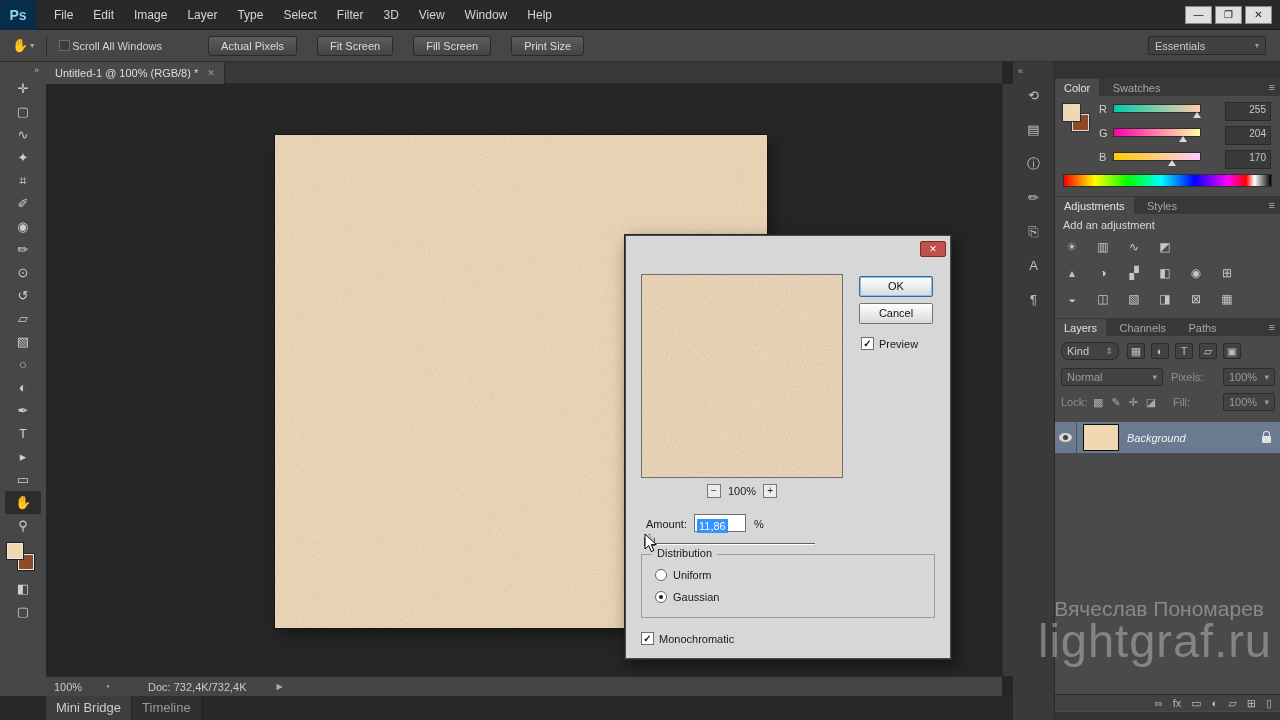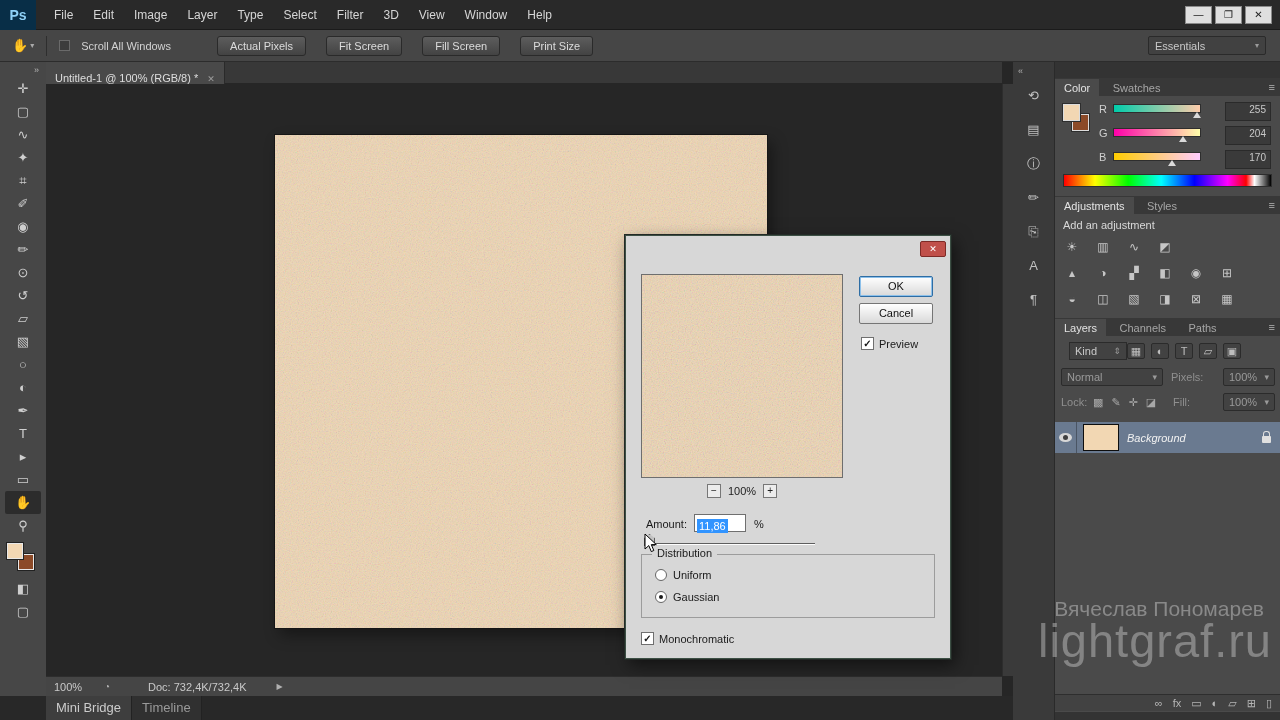--- a/index.html
+++ b/index.html
@@ -9,29 +9,29 @@
 .menubar{position:absolute;left:0;top:0;width:100%;height:30px;background:#292929;border-bottom:1px solid #1b1b1b;display:flex;align-items:center}
 .pslogo{width:36px;height:30px;background:#082e47;color:#8fd1f7;font-weight:bold;font-size:14px;text-align:center;line-height:30px;margin-right:8px}
 .mi{padding:0 10px;font-size:12px;color:#d6d6d6;line-height:30px}
 .winctrl{margin-left:auto;padding-right:8px;display:flex;gap:3px}
 .winbtn{width:27px;height:18px;background:#dfdfdf;border:1px solid #8a8a8a;color:#222;font-size:10px;line-height:15px;text-align:center;display:inline-block}
 
 .optbar{position:absolute;left:0;top:30px;width:100%;height:32px;background:#464646;border-bottom:1px solid #2c2c2c;display:flex;align-items:center}
 .optTool{color:#ddd;font-size:13px;margin-left:12px}
 .optChev{color:#aaa;font-size:8px;margin-left:2px}
 .vsep{width:1px;height:20px;background:#2e2e2e;margin:0 12px}
-.cbrow{display:flex;align-items:center;gap:11px}
+.cbrow{display:flex;align-items:center;gap:2px}
 .lbl{font-size:11px;color:#d2d2d2}
 .cbdark{width:11px;height:11px;background:#3c3c3c;border:1px solid #6a6a6a}
 .btn-opt{background:linear-gradient(#5d5d5d,#434343);border:1px solid #2a2a2a;border-radius:3px;color:#dcdcdc;font-size:11px;padding:3px 12px;display:inline-block;margin-left:20px}
 .wsbox{margin-left:auto;margin-right:14px;width:118px;height:19px;background:#414141;border:1px solid #2a2a2a;border-radius:2px;display:flex;align-items:center;justify-content:space-between;padding:0 6px;font-size:11px;color:#c9c9c9}
 .chev{font-size:8px;color:#9a9a9a}
 
 .tabbar{position:absolute;left:46px;top:62px;width:956px;height:22px;background:#383838;border-bottom:1px solid #262626}
-.doctab{position:absolute;left:0;top:0;height:22px;background:#494949;display:flex;align-items:flex-end;padding:0 9px;font-size:11px;color:#dedede;border-right:1px solid #2a2a2a}
+.doctab{position:absolute;left:0;top:0;height:22px;background:#494949;display:flex;align-items:center;padding:0 9px;font-size:11px;color:#dedede;border-right:1px solid #2a2a2a}
 .tabx{margin-left:9px;font-size:9px;color:#9c9c9c}
 
 .lbar{position:absolute;left:0;top:62px;width:46px;height:634px;background:#474747;display:flex;flex-direction:column;align-items:center}
 .lchev{align-self:flex-end;color:#b5b5b5;font-size:9px;padding:3px 7px 2px}
 .tool{width:36px;height:23px;line-height:23px;text-align:center;color:#cfcfcf;font-size:13px;border-radius:2px;flex:0 0 auto}
 .tool.sel{background:#2c2c2c;color:#fff}
 .swatches{position:relative;width:36px;height:34px;margin-top:6px;flex:0 0 auto}
 .bgsw{position:absolute;left:13px;top:11px;width:16px;height:16px;background:#8c4a28;border:1px solid #e8e8e8;box-shadow:0 0 0 1px #222}
 .fgsw{position:absolute;left:2px;top:0;width:16px;height:16px;background:#f2d7b3;border:1px solid #e8e8e8;box-shadow:0 0 0 1px #222}
 
@@ -70,21 +70,21 @@
 .grad-g{background:linear-gradient(90deg,#ff00aa,#ffffaa)}
 .grad-b{background:linear-gradient(90deg,#ffcc00,#ffccff)}
 .ctri{position:absolute;top:10px;width:0;height:0;border-left:4px solid transparent;border-right:4px solid transparent;border-bottom:6px solid #dadada}
 .chval{position:absolute;right:0;top:0;width:46px;height:15px;background:#3a3a3a;border:1px solid #2a2a2a;font-size:10px;color:#c9c9c9;text-align:right;padding:1px 4px 16px 0}
 .spectrum{position:absolute;left:8px;top:78px;width:209px;height:13px;border:1px solid #2e2e2e;background:linear-gradient(90deg,#ff0000,#ffff00 15%,#00ff00 31%,#00ffff 47%,#0000ff 63%,#ff00ff 79%,#ff0000 88%,#ffffff 92%,#000000 100%)}
 
 .ahdr{position:absolute;left:8px;top:5px;font-size:11px;color:#d8d8d8}
 .arow{position:absolute;left:6px;display:flex;gap:9px}
 .aico{width:22px;height:19px;line-height:19px;text-align:center;color:#c6c6c6;font-size:12px}
 
-.kindbox{position:absolute;left:14px;top:6px;width:58px;height:18px;background:#424242;border:1px solid #2b2b2b;border-radius:0;font-size:11px;color:#c9c9c9;padding:0 5px;line-height:16px}
+.kindbox{position:absolute;left:6px;top:6px;width:58px;height:18px;background:#424242;border:1px solid #2b2b2b;border-radius:7px;font-size:11px;color:#c9c9c9;padding:0 5px;line-height:16px}
 .kindarr{float:right;font-size:9px;color:#9a9a9a;line-height:16px}
 .lficons{position:absolute;left:72px;top:7px;display:flex;gap:6px}
 .lfico{width:18px;height:16px;line-height:15px;text-align:center;color:#bdbdbd;font-size:11px;background:#424242;border:1px solid #2b2b2b;border-radius:2px}
 .blendbox{position:absolute;left:6px;top:32px;width:102px;height:18px;background:#424242;border:1px solid #2b2b2b;border-radius:2px;font-size:11px;color:#9a9a9a;padding:0 5px;line-height:16px}
 .opalab{position:absolute;left:116px;top:35px;font-size:11px;color:#8f8f8f}
 .opabox{position:absolute;right:5px;top:32px;width:52px;height:18px;background:#424242;border:1px solid #2b2b2b;border-radius:2px;font-size:11px;color:#9a9a9a;padding:0 5px;line-height:16px}
 .locklab{position:absolute;left:6px;top:60px;font-size:11px;color:#8f8f8f}
 .lockicons{position:absolute;left:38px;top:58px;display:flex;gap:8px}
 .lkico{color:#a8a8a8;font-size:11px;line-height:16px}
 .filllab{position:absolute;left:118px;top:60px;font-size:11px;color:#8f8f8f}

